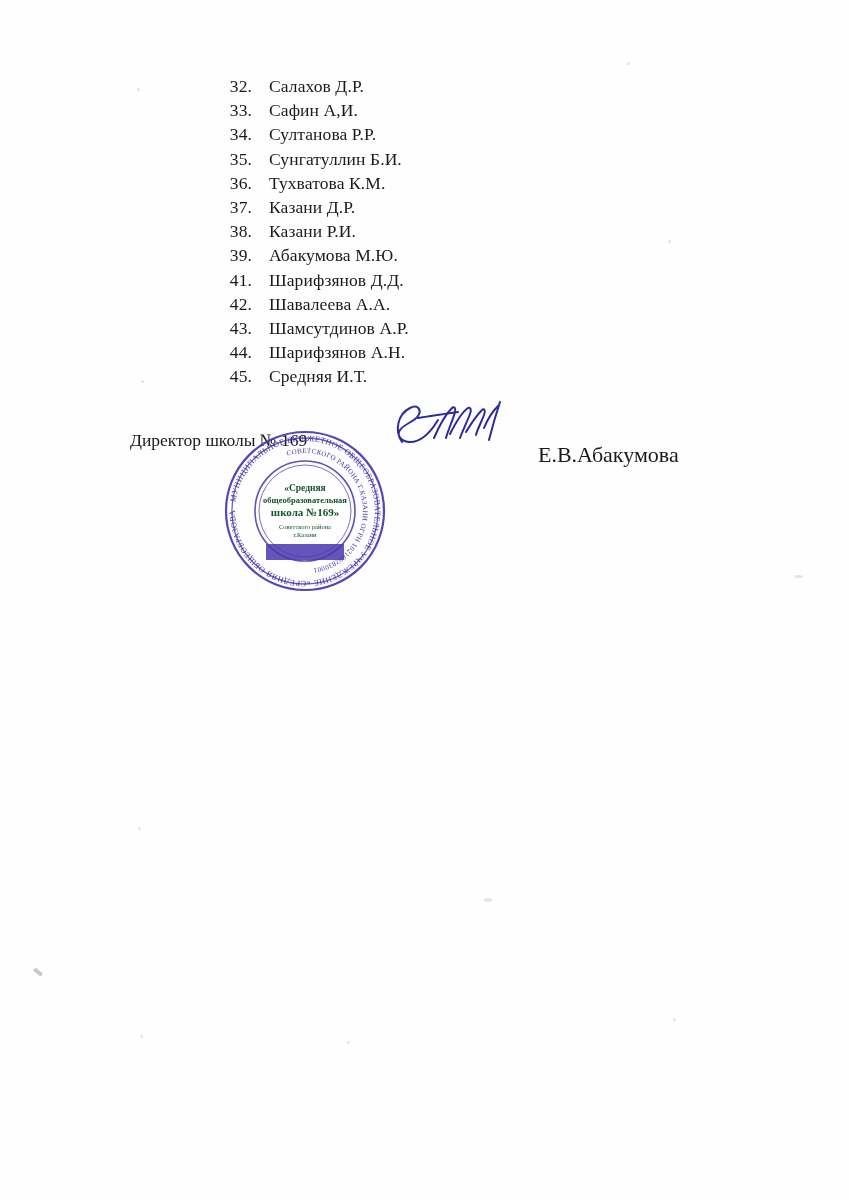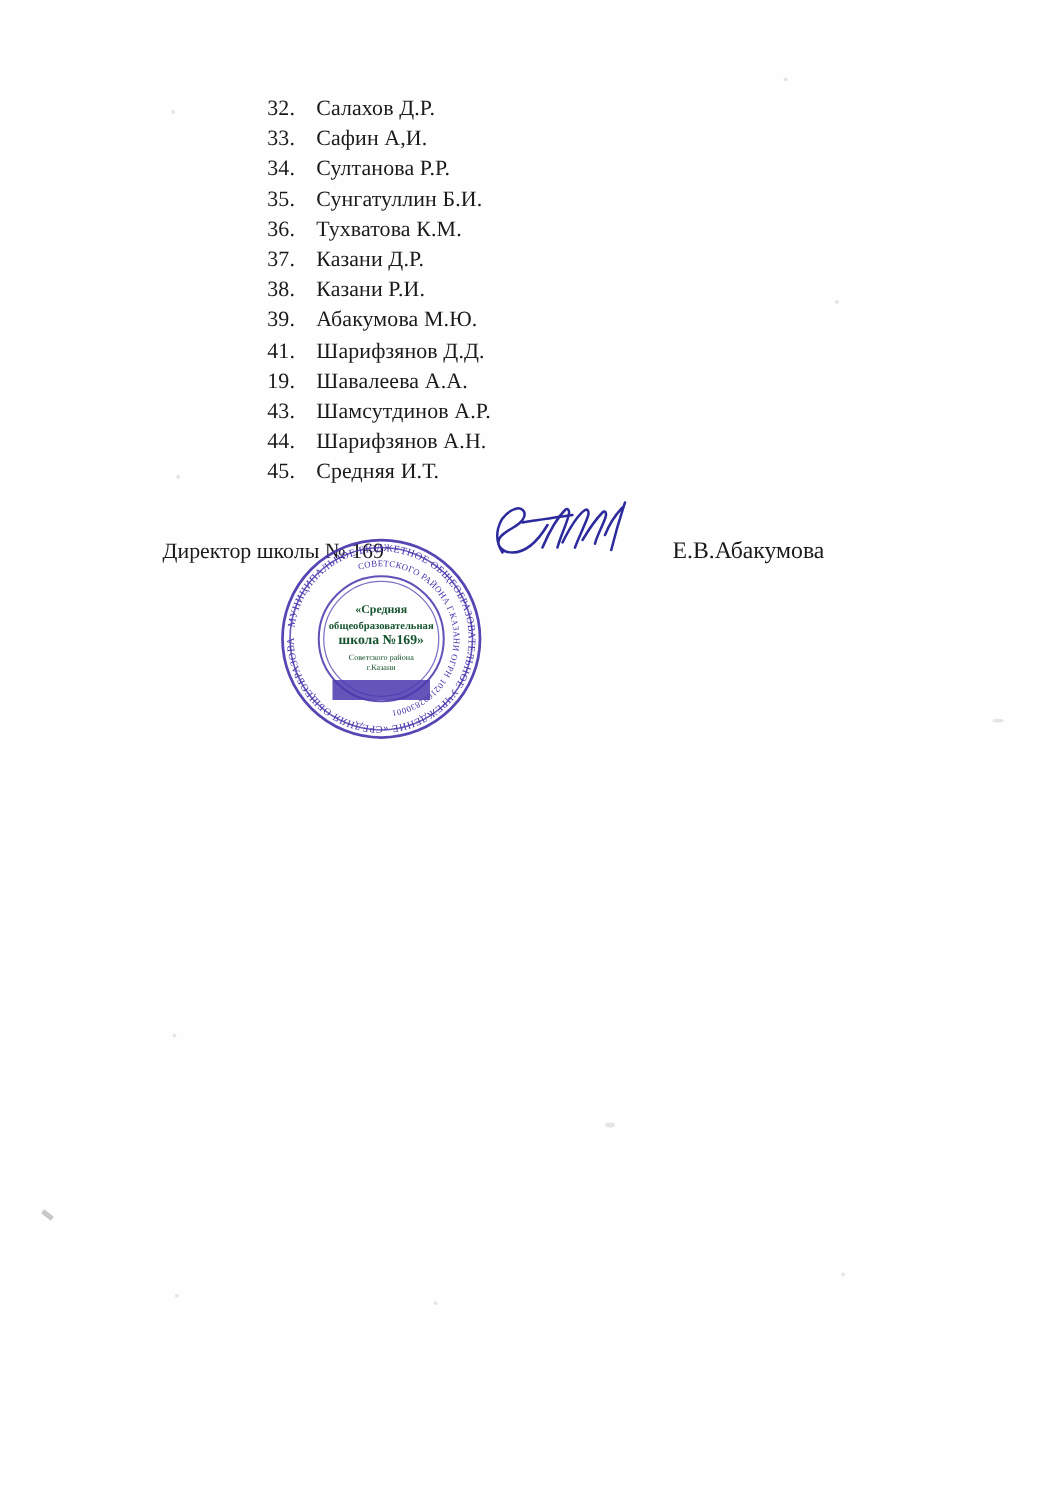--- a/index.html
+++ b/index.html
@@ -26,21 +26,21 @@
   
   .speck {
     position: absolute;
     background: #cfcfcf;
     border-radius: 50%;
     opacity: .55;
   }
 
   .list {
     position: absolute;
-    left: 202px;
+    left: 218px;
     top: 74px;
     width: 380px;
     list-style: none;
     margin: 0;
     padding: 0;
   }
   .list-item {
     display: flex;
     align-items: baseline;
     font-size: 17.5px;
@@ -67,22 +67,22 @@
   .sign-left {
     position: absolute;
     left: 0;
     top: 0;
     font-size: 17.5px;
     white-space: nowrap;
   }
   .sign-right {
     position: absolute;
     left: 408px;
-    top: 0;
-    font-size: 19px;
+    top: 12px;
+    font-size: 22px;
     white-space: nowrap;
   }
 
   
   .handsign {
     position: absolute;
     left: 388px;
     top: 398px;
     width: 130px;
     height: 54px;
@@ -178,21 +178,21 @@
     </li>
     <li class="list-item">
       <span class="list-num">39.</span>
       <span class="list-name">Абакумова М.Ю.</span>
     </li>
     <li class="list-item">
       <span class="list-num">41.</span>
       <span class="list-name">Шарифзянов Д.Д.</span>
     </li>
     <li class="list-item">
-      <span class="list-num">19.</span>
+      <span class="list-num">42.</span>
       <span class="list-name">Шавалеева А.А.</span>
     </li>
     <li class="list-item">
       <span class="list-num">43.</span>
       <span class="list-name">Шамсутдинов А.Р.</span>
     </li>
     <li class="list-item">
       <span class="list-num">44.</span>
       <span class="list-name">Шарифзянов А.Н.</span>
     </li>

